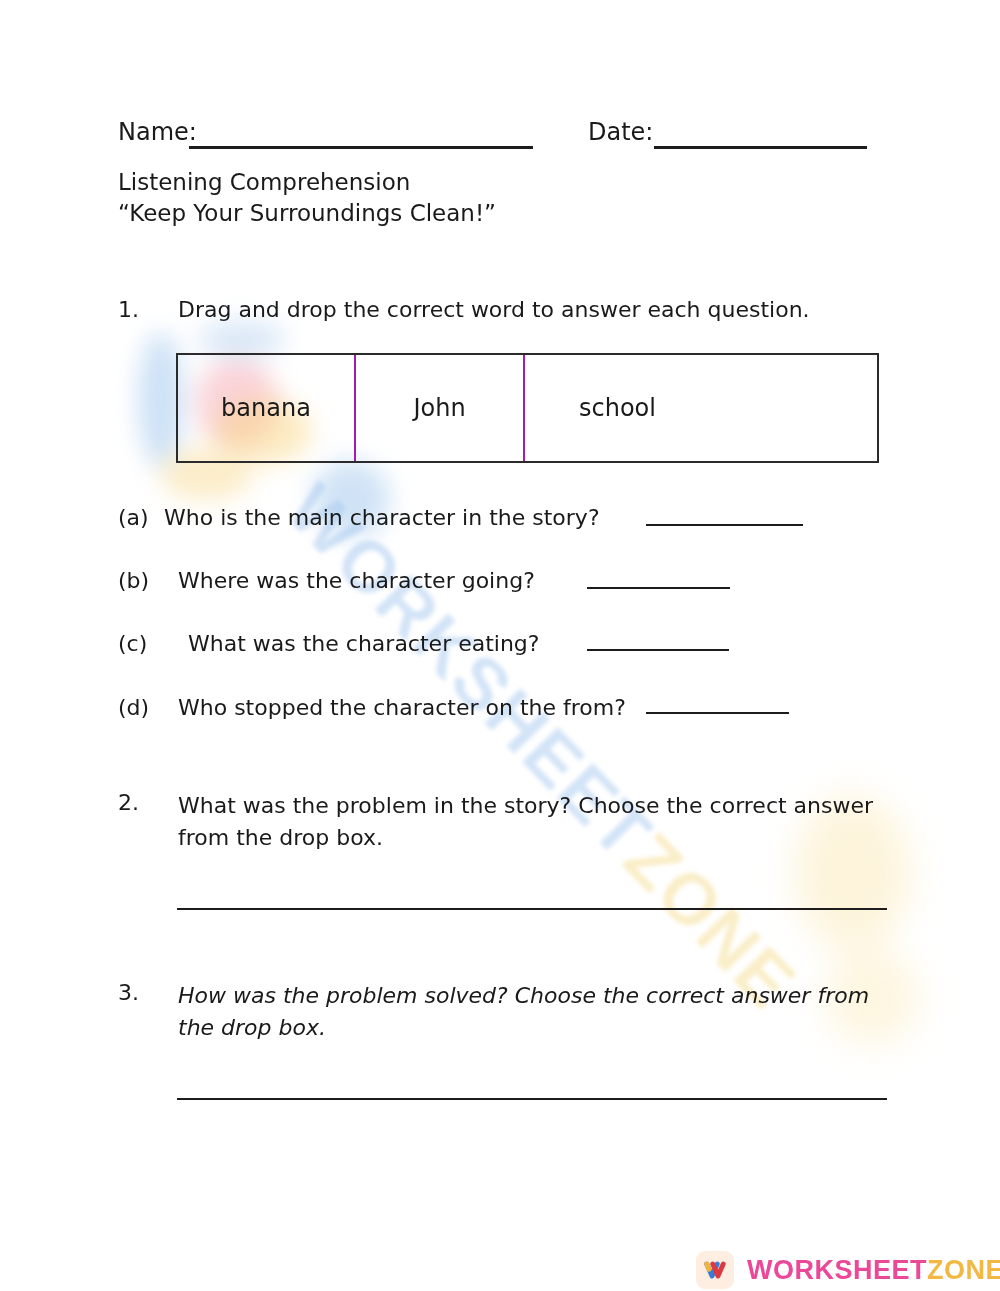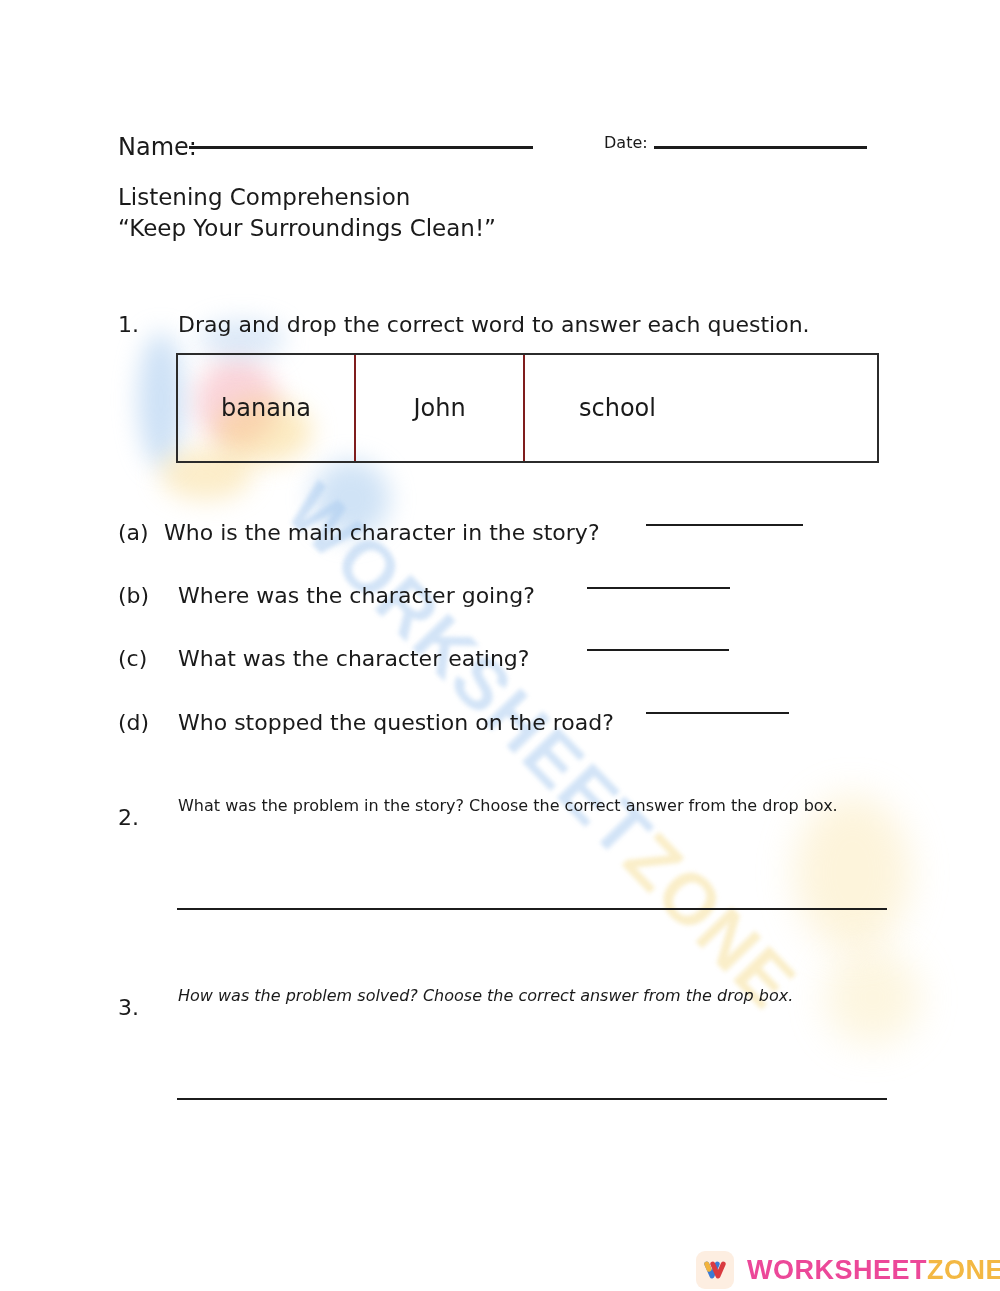--- a/index.html
+++ b/index.html
@@ -37,61 +37,61 @@
     white-space: nowrap;
     filter: blur(2px);
     font-family: "Liberation Sans", sans-serif;
   }
   .wm-text .wm-blue   { color: rgba(168,202,240,0.50); }
   .wm-text .wm-yellow { color: rgba(246,221,147,0.50); }
 
   
   .content { position: absolute; inset: 0; z-index: 1; }
 
-  .txt    { font-size: 22px; white-space: nowrap; margin-top: 15px; }
-  .wrap   { font-size: 16px; line-height: 32px; }
+  .txt    { font-size: 22px; white-space: nowrap; }
+  .wrap   { font-size: 22px; line-height: 32px; }
   .line   { height: 0; border-top: 2px solid #1c1c1c; }
 
   #name-label { left: 118px; top: 118px; font-size: 24px; }
   #name-line  { left: 189px; top: 146px; width: 344px; border-top-width: 3px; }
-  #date-label { left: 604px; top: 118px; font-size: 16px; }
+  #date-label { left: 588px; top: 118px; font-size: 24px; }
   #date-line  { left: 654px; top: 146px; width: 213px; border-top-width: 3px; }
   #title1     { left: 118px; top: 169px; font-size: 23px; }
   #title2     { left: 118px; top: 200px; font-size: 23px; }
 
   #q1-num     { left: 118px; top: 297px; }
   #q1-prompt  { left: 178px; top: 297px; }
 
   #word-bank {
     left: 176px; top: 353px;
     width: 703px; height: 110px;
     border: 2px solid #2b2b2b;
     display: flex;
     box-sizing: border-box;
   }
   .word-cell {
     display: flex; align-items: center; justify-content: center;
     font-size: 24px;
-    border-left: 2px solid #7f1d1d;
+    border-left: 2px solid #a21caf;
     box-sizing: border-box;
   }
   .word-cell:first-child { border-left: none; }
   .word-cell:nth-child(1) { width: 176px; }
   .word-cell:nth-child(2) { width: 169px; }
   .word-cell:nth-child(3) { width: 187px; }
   .word-cell:nth-child(4) { width: 171px; }
 
   #qa-label { left: 118px; top: 505px; }
   #qa-text  { left: 164px; top: 505px; }
   #qa-blank { left: 646px; top: 524px; width: 157px; }
   #qb-label { left: 118px; top: 568px; }
   #qb-text  { left: 178px; top: 568px; }
   #qb-blank { left: 587px; top: 587px; width: 143px; }
   #qc-label { left: 118px; top: 631px; }
-  #qc-text  { left: 178px; top: 631px; }
+  #qc-text  { left: 188px; top: 631px; }
   #qc-blank { left: 587px; top: 649px; width: 142px; }
   #qd-label { left: 118px; top: 695px; }
   #qd-text  { left: 178px; top: 695px; }
   #qd-blank { left: 646px; top: 712px; width: 143px; }
 
   #q2-num  { left: 118px; top: 790px; }
   #q2-text { left: 178px; top: 790px; width: 708px; }
   #q2-line { left: 177px; top: 908px; width: 710px; }
 
   #q3-num  { left: 118px; top: 980px; }
@@ -161,21 +161,21 @@
 
     <span class="abs txt" id="qb-label">(b)</span>
     <span class="abs txt" id="qb-text">Where was the character going?</span>
     <div class="abs line" id="qb-blank"></div>
 
     <span class="abs txt" id="qc-label">(c)</span>
     <span class="abs txt" id="qc-text">What was the character eating?</span>
     <div class="abs line" id="qc-blank"></div>
 
     <span class="abs txt" id="qd-label">(d)</span>
-    <span class="abs txt" id="qd-text">Who stopped the question on the road?</span>
+    <span class="abs txt" id="qd-text">Who stopped the character on the from?</span>
     <div class="abs line" id="qd-blank"></div>
 
     <span class="abs txt" id="q2-num">2.</span>
     <div class="abs wrap" id="q2-text">What was the problem in the story? Choose the correct answer from the drop box.</div>
     <div class="abs line" id="q2-line"></div>
 
     <span class="abs txt" id="q3-num">3.</span>
     <div class="abs wrap" id="q3-text">How was the problem solved? Choose the correct answer from the drop box.</div>
     <div class="abs line" id="q3-line"></div>
 

